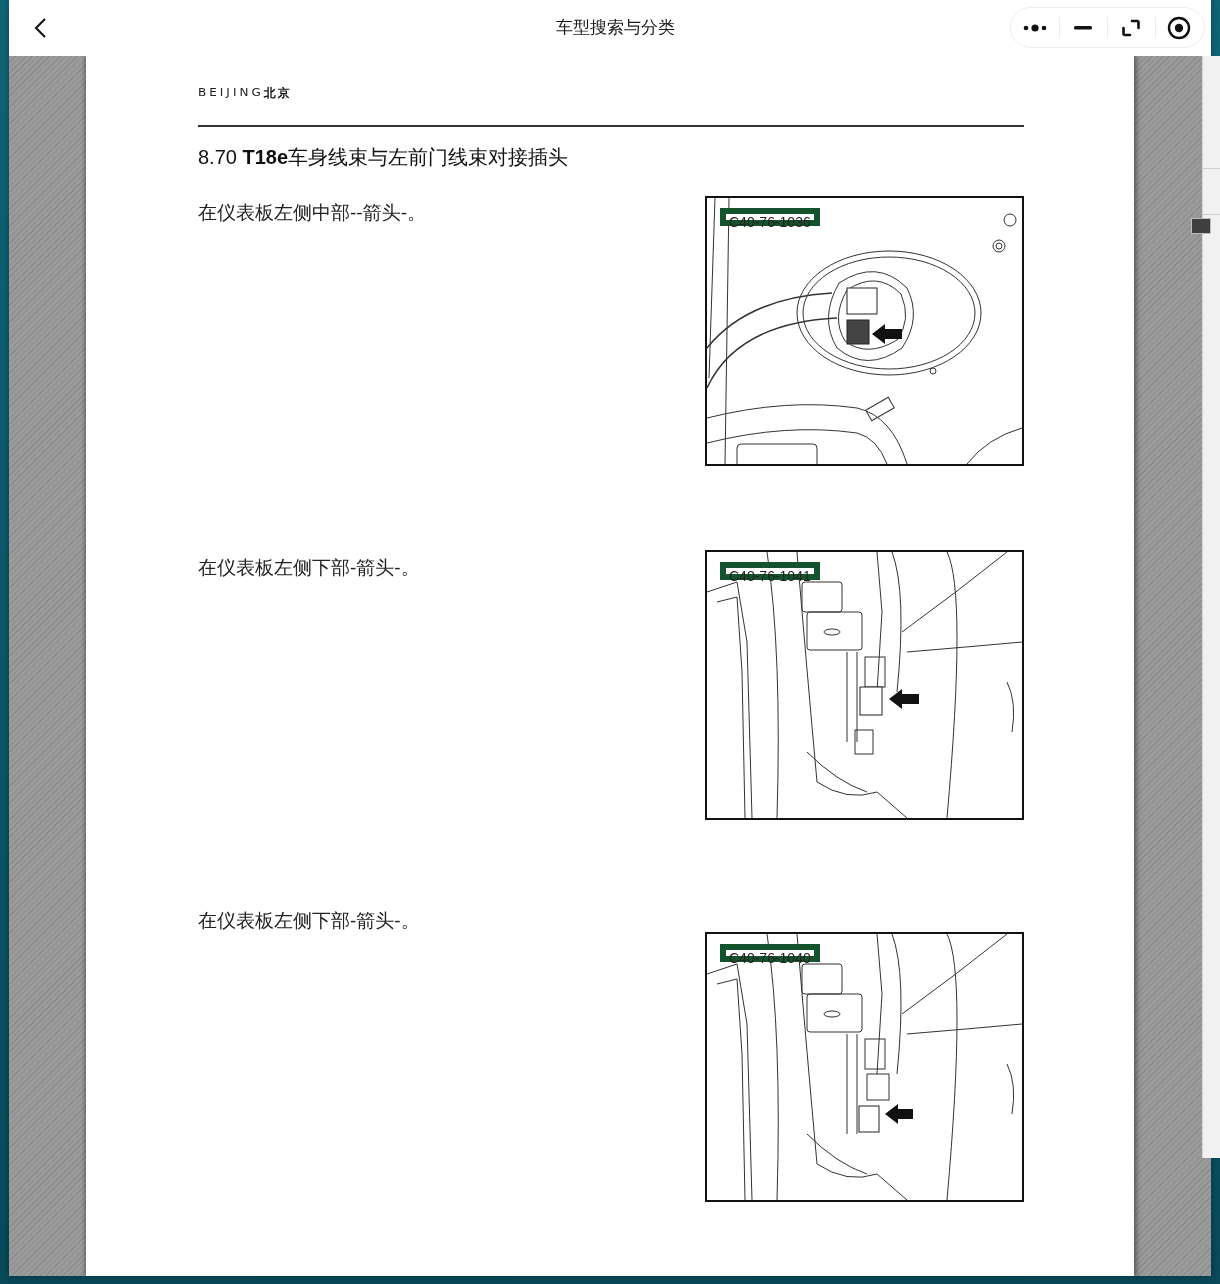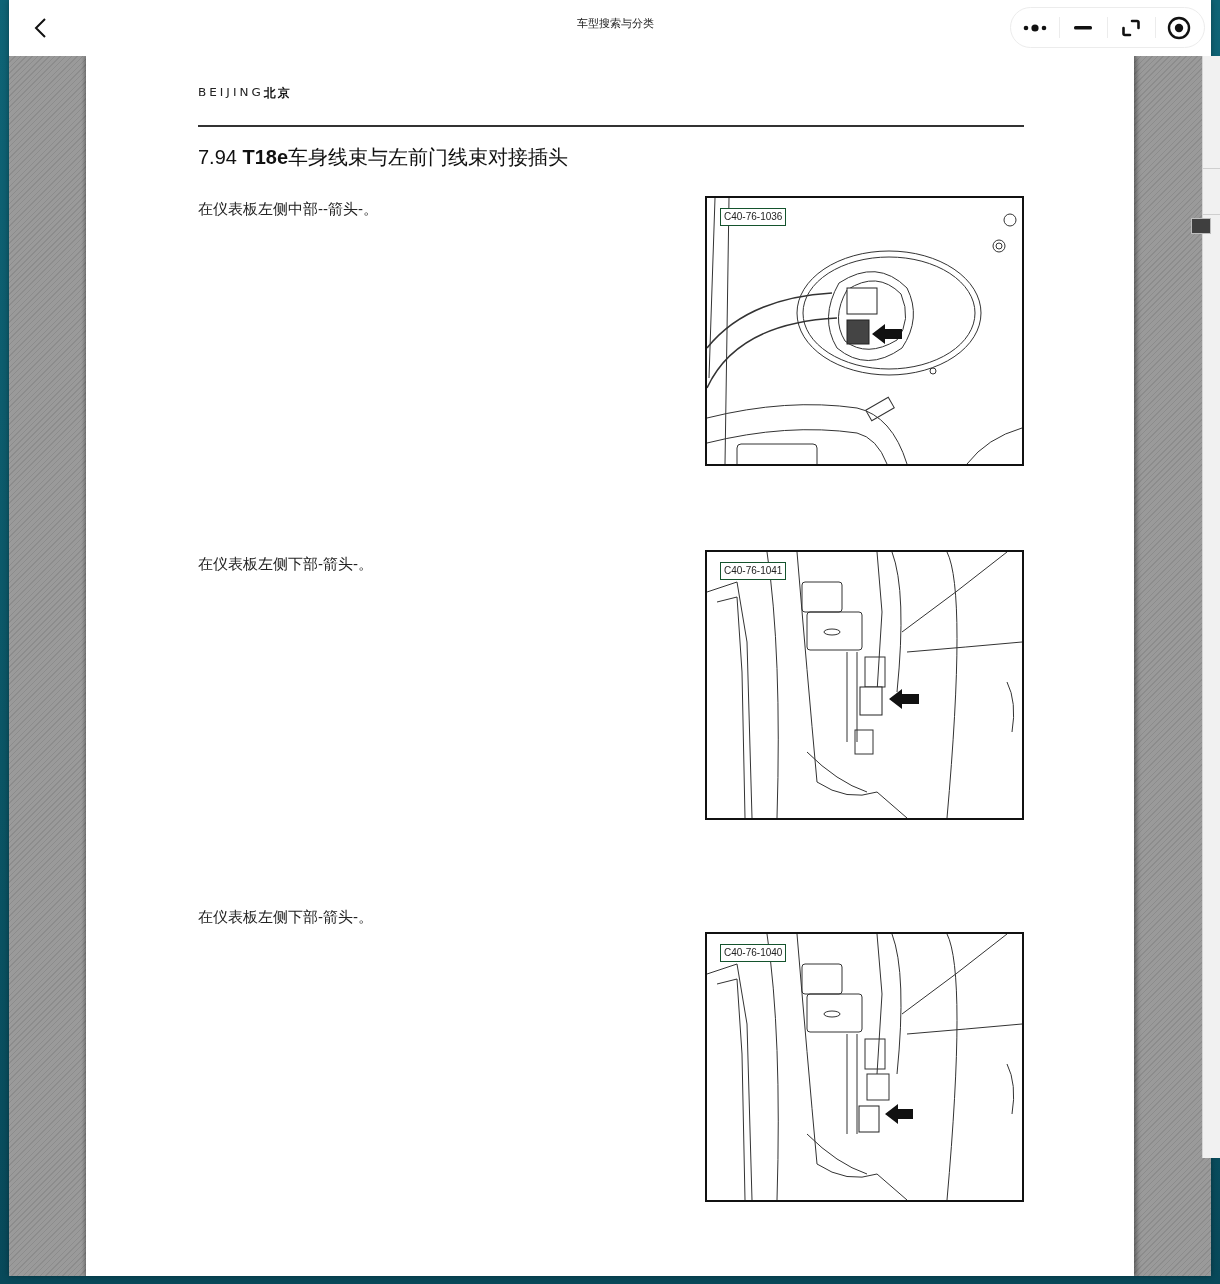--- a/index.html
+++ b/index.html
@@ -20,21 +20,21 @@
     .titlebar {
       position: absolute; left: 0; top: 0; width: 1202px; height: 56px;
       background: #ffffff;
     }
     .back-btn {
       position: absolute; left: 16px; top: 12px; width: 32px; height: 32px;
       display: flex; align-items: center; justify-content: center; cursor: pointer;
     }
     .window-title {
       position: absolute; left: 11px; right: 0; top: 16px; text-align: center;
-      font-size: 11px; color: #1a1a1a;
+      font-size: 17px; color: #1a1a1a;
     }
     .capsule {
       position: absolute; left: 1001px; top: 7px; width: 195px; height: 41px;
       border: 1px solid #ececec; border-radius: 21px; background: #ffffff;
       display: flex; align-items: center;
     }
     .cap-btn {
       width: 48px; height: 39px; display: flex; align-items: center; justify-content: center;
       position: relative; cursor: pointer;
     }
@@ -62,30 +62,30 @@
     .brand-cn { font-size: 12px; font-weight: bold; color: #111; letter-spacing: 2px; }
     .rule {
       position: absolute; left: 112px; top: 69px; width: 826px; height: 2px; background: #333;
     }
     .section-title {
       position: absolute; left: 112px; font-size: 20px; color: #111; white-space: nowrap;
     }
     .section-title .num { font-weight: normal; }
     .section-title .code { font-weight: bold; }
     .section-desc {
-      position: absolute; left: 112px; font-size: 15px; color: #222; white-space: nowrap;
+      position: absolute; left: 112px; font-size: 19px; color: #222; white-space: nowrap;
     }
     .figure {
       position: absolute; left: 619px; width: 319px; height: 270px;
       border: 2px solid #111; background: #fff; overflow: hidden;
     }
     .figure svg { position: absolute; left: 0; top: 0; }
     .fig-label {
       position: absolute; left: 13px; top: 10px; height: 18px; padding: 0 3px;
-      border: 1px solid #14532d; background: #fff; font-size: 10px; line-height: 16px; color: #222;
+      border: 6px solid #14532d; background: #fff; font-size: 14px; line-height: 16px; color: #222;
     }
     .right-panel {
       position: absolute; left: 1202px; top: 56px; width: 18px; height: 1102px;
       background: #f1f1f1; border-left: 1px solid #d6d6d6;
     }
     .right-panel .line1 { position: absolute; left: 0; top: 112px; width: 18px; height: 1px; background: #cfcfcf; }
     .right-panel .line2 { position: absolute; left: 0; top: 158px; width: 18px; height: 1px; background: #cfcfcf; }
     .scroll-thumb {
       position: absolute; left: 1191px; top: 218px; width: 20px; height: 16px;
       background: #3f3f3f; border: 1px solid #bdbdbd; cursor: pointer;
@@ -135,21 +135,21 @@
   <div class="viewer">
     <div class="page">
 
       <div class="brand">
         <span class="brand-en">BEIJING</span>
         <span class="brand-cn">北京</span>
       </div>
       <div class="rule"></div>
 
       <div class="section-title" style="top:88px;">
-        <span class="num">7.94</span>
+        <span class="num">8.70</span>
         <span class="code">T18e</span><span>车身线束与左前门线束对接插头</span>
       </div>
       <div class="section-desc" style="top:144px;">在仪表板左侧中部--箭头-。</div>
 
       <div class="figure" style="top:140px;">
         <svg width="315" height="266" viewBox="0 0 315 266">
           <g fill="none" stroke="#333" stroke-width="1">
             <line x1="8" y1="0" x2="2" y2="180"></line>
             <line x1="22" y1="0" x2="18" y2="266"></line>
             <ellipse cx="182" cy="115" rx="92" ry="62"></ellipse>

